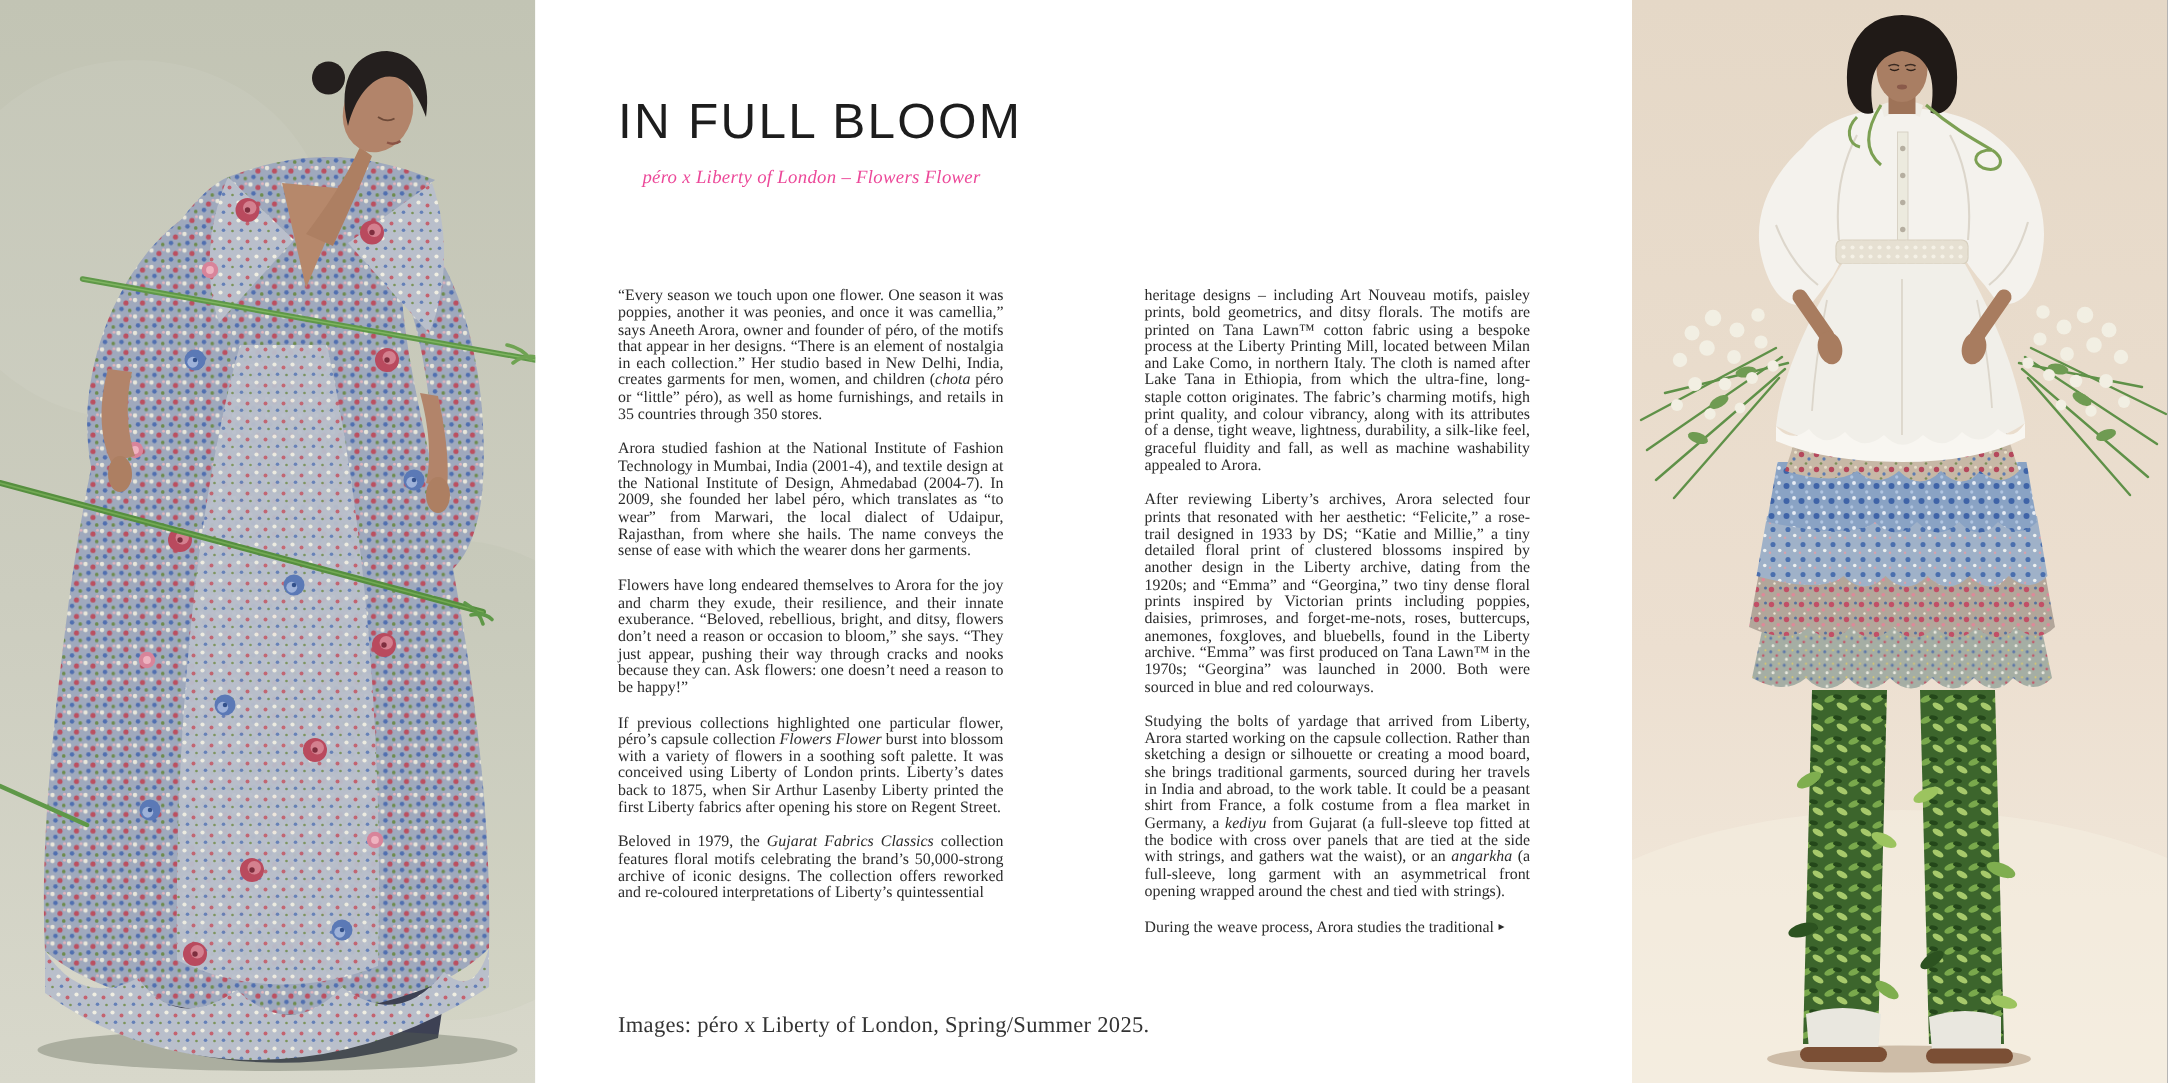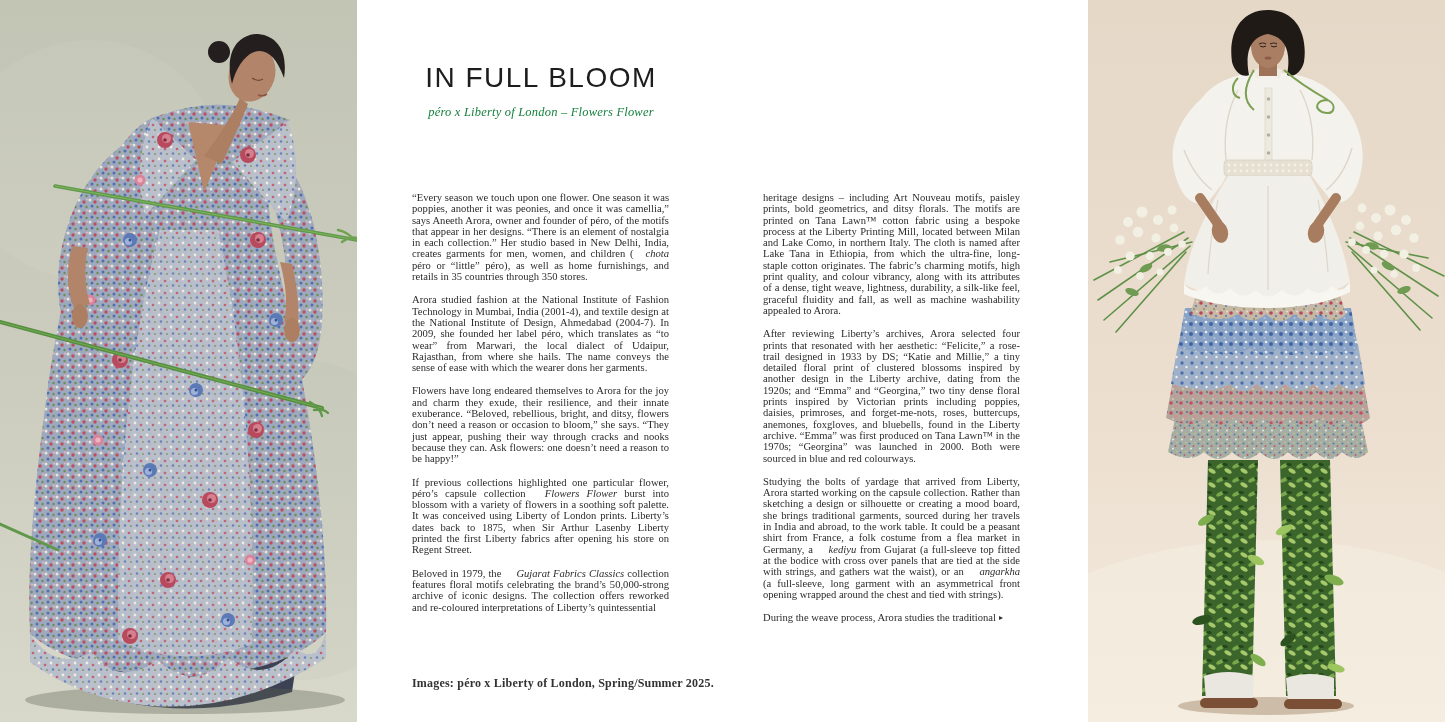--- a/index.html
+++ b/index.html
@@ -5,32 +5,32 @@
   html,body{margin:0;padding:0;background:#777;}
   .page{position:relative;width:1445px;height:722px;background:#ffffff;overflow:hidden;
         font-family:"Liberation Serif",serif;}
   .photo{position:absolute;top:0;height:722px;width:357px;overflow:hidden;}
   .photo svg{display:block;width:100%;height:100%;}
   .photo-left{left:0;}
   .photo-right{left:1088px;}
   .center{position:absolute;left:357px;top:0;width:731px;height:722px;background:#fff;}
   .header{position:absolute;left:55px;top:62px;width:258px;text-align:center;}
   .title{margin:0;font-family:"Liberation Sans",sans-serif;font-weight:300;
-         font-size:28px;letter-spacing:1.5px;color:#1d1d1d;white-space:nowrap;}
+         font-size:33px;letter-spacing:1.5px;color:#1d1d1d;white-space:nowrap;}
   .subtitle{margin:11px 0 0 0;font-family:"Liberation Serif",serif;font-style:italic;
-            font-size:12.5px;color:#15803d;letter-spacing:.2px;white-space:nowrap;}
+            font-size:12.5px;color:#ec4899;letter-spacing:.2px;white-space:nowrap;}
   .col{position:absolute;top:192px;width:257px;}
   .col1{left:55px;}
   .col2{left:406px;}
   .para{margin:0 0 12px 0;font-size:10.6px;line-height:11.3px;color:#2b2b2b;
         text-align:justify;}
-  .para em{margin-left:12px;}
+  .para em{}
   .cmark{font-size:8px;vertical-align:1px;padding-left:3px;color:#2b2b2b;}
-  .credit{position:absolute;left:55px;top:676px;font-size:12px;color:#333;
-          letter-spacing:.2px;white-space:nowrap;font-weight:bold;}
+  .credit{position:absolute;left:55px;top:676px;font-size:15px;color:#333;
+          letter-spacing:.2px;white-space:nowrap;}
 </style>
 </head>
 <body>
 
 <div class="page">
 
   <div class="photo photo-left">
     <svg viewBox="0 0 357 722" preserveAspectRatio="none">
       <defs>
         <linearGradient id="lbg" x1="0" y1="0" x2="0" y2="1">

